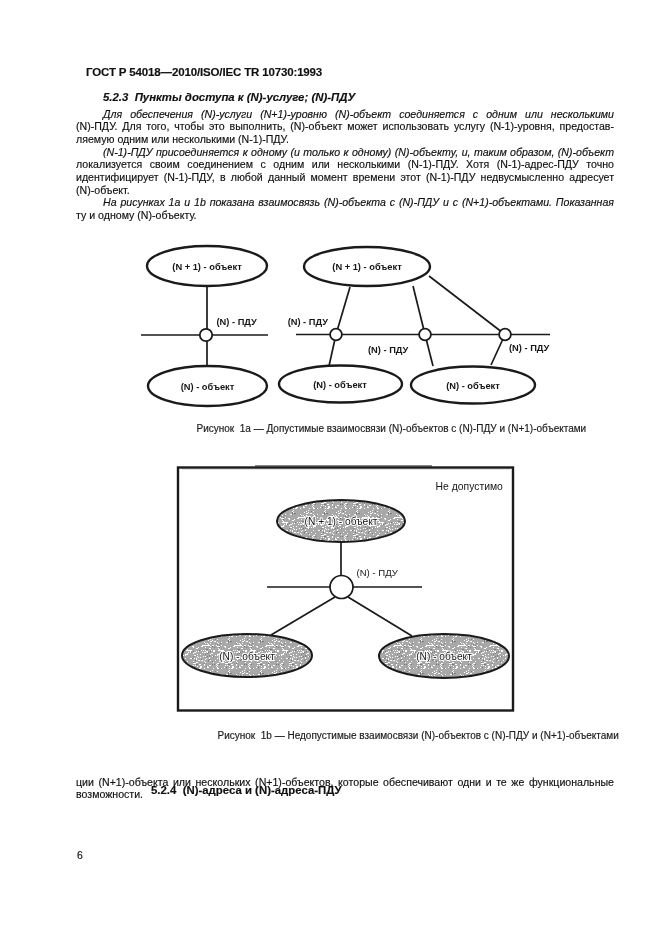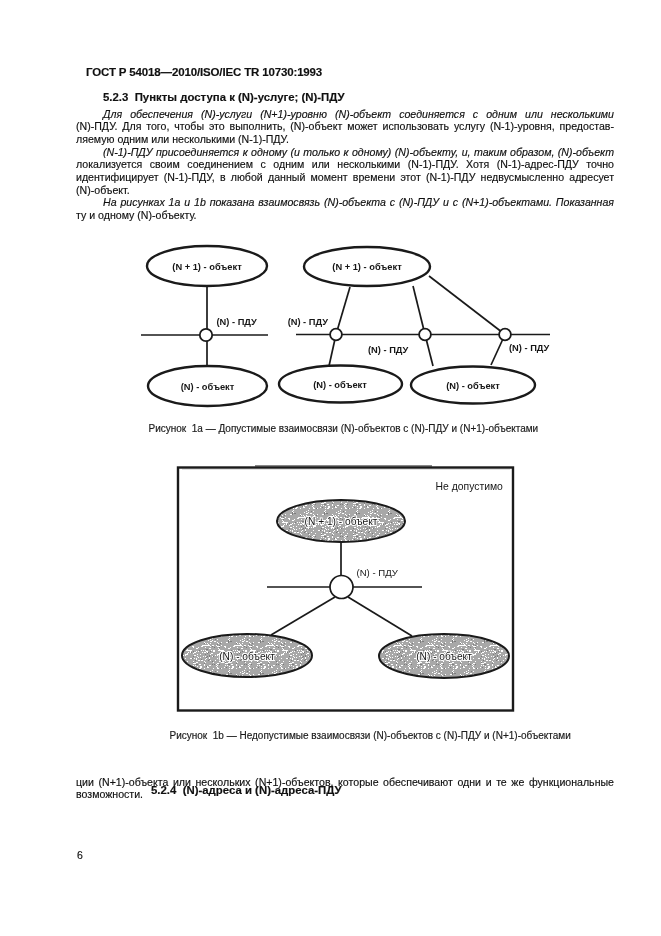--- a/index.html
+++ b/index.html
@@ -5,28 +5,28 @@
   html,body{margin:0;padding:0;}
   body{width:661px;height:936px;background:#ffffff;position:relative;
        font-family:"Liberation Sans", sans-serif;color:#101010;-webkit-text-stroke:0.15px #101010;overflow:hidden;}
   .abs{position:absolute;}
   .hdr{font-weight:bold;font-size:11.5px;letter-spacing:-0.15px;}
   .h2{font-weight:bold;font-size:11.4px;}
   .block{position:absolute;left:76px;width:538px;font-size:10.6px;line-height:12.7px;}
   .ln{text-align:justify;text-align-last:justify;height:12.7px;overflow:visible;white-space:nowrap;}
   .ln.last{text-align-last:left;}
   .ind{text-indent:27px;font-style:italic;}
-  .cap{position:absolute;white-space:nowrap;font-size:10px;color:#222;}
+  .cap{position:absolute;white-space:nowrap;font-size:10px;color:#222;margin-left:48px;}
   svg text{font-family:"Liberation Sans", sans-serif;}
 </style>
 </head>
 <body>
 <div class="abs hdr" style="left:86px;top:66px;">ГОСТ Р 54018—2010/ISO/IEC TR 10730:1993</div>
 
-<div class="abs h2" style="left:103px;top:91px;">5.2.3&nbsp; Пункты доступа к (N)-услуге; (N)-ПДУ</div>
+<div class="abs h2" style="left:103px;top:91px;font-style:italic;">5.2.3&nbsp; Пункты доступа к (N)-услуге; (N)-ПДУ</div>
 
 <div class="block" style="top:107.5px;">
   <div class="ln ind">Для обеспечения (N)-услуги (N+1)-уровню (N)-объект соединяется с одним или несколькими</div>
   <div class="ln">(N)-ПДУ. Для того, чтобы это выполнить, (N)-объект может использовать услугу (N-1)-уровня, предостав-</div>
   <div class="ln last">ляемую одним или несколькими (N-1)-ПДУ.</div>
   <div class="ln ind">(N-1)-ПДУ присоединяется к одному (и только к одному) (N)-объекту, и, таким образом, (N)-объект</div>
   <div class="ln">локализуется своим соединением с одним или несколькими (N-1)-ПДУ. Хотя (N-1)-адрес-ПДУ точно</div>
   <div class="ln">идентифицирует (N-1)-ПДУ, в любой данный момент времени этот (N-1)-ПДУ недвусмысленно адресует</div>
   <div class="ln last">(N)-объект.</div>
   <div class="ln ind">На рисунках 1а и 1b показана взаимосвязь (N)-объекта с (N)-ПДУ и с (N+1)-объектами. Показанная</div>

